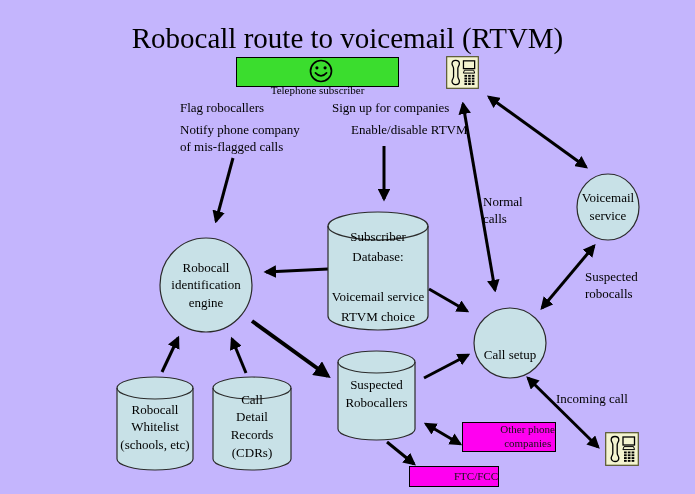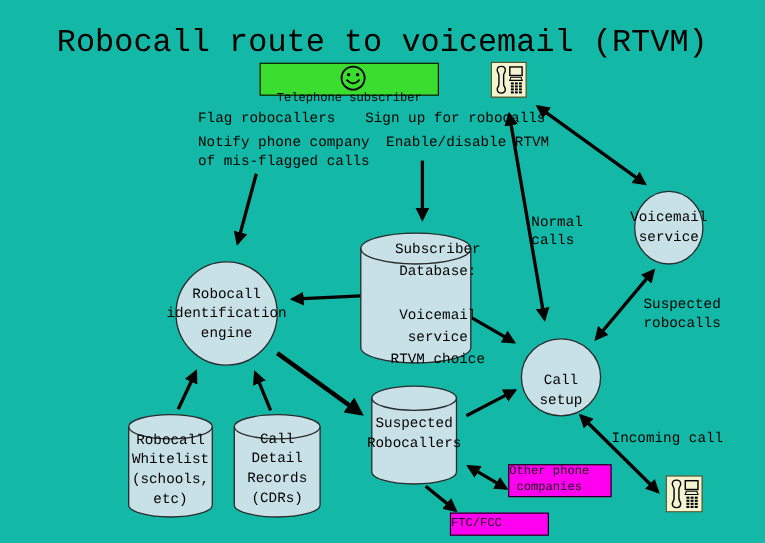--- a/index.html
+++ b/index.html
@@ -5,22 +5,22 @@
   :root{
     --node-fill:#c8e1e7;
     --node-stroke:#2b2b2b;
     --green-box:#3bdd2e;
     --magenta-box:#ff00f0;
     --phone-bg:#f4f4d0;
     --arrow:#000000;
   }
   html,body{margin:0;padding:0;background:#fff;}
   #stage{
-    position:relative;width:695px;height:494px;background:#14b8a6;
-    font-family:Liberation Mono, monospace;color:#000;
+    position:relative;width:695px;height:494px;background:#c4b5fd;
+    font-family:Liberation Serif, serif;color:#000;
     overflow:hidden;
   }
   #diagram-svg{position:absolute;left:0;top:0;}
   .title{
     position:absolute;left:0;top:22px;width:695px;text-align:center;
     font-size:29px;letter-spacing:0;color:#000;
   }
   .lbl{
     position:absolute;font-size:13px;line-height:1.32;white-space:pre-line;color:#000;
   }
@@ -32,21 +32,21 @@
   .tall{line-height:1.55;}
   .subscriber-box{
     position:absolute;left:236px;top:57px;width:161px;height:28px;
     background:var(--green-box,#3bdd2e);border:1.5px solid #000;
     display:flex;align-items:center;flex-direction:column;
   }
   .subscriber-box .smiley{margin-left:7px;flex:0 0 auto;}
   .subscriber-box .s-label{flex:1;text-align:center;font-size:11px;}
   .m-box{
     position:absolute;background:var(--magenta-box,#ff00f0);border:1.5px solid #000;
-    display:flex;align-items:center;justify-content:flex-start;text-align:center;
+    display:flex;align-items:center;justify-content:flex-end;text-align:center;
     font-size:11px;line-height:1.25;white-space:pre-line;color:#151515;
   }
   .other-phone{left:462px;top:422px;width:92px;height:28px;}
   .ftc{left:409px;top:466px;width:88px;height:19px;}
   .phone{position:absolute;}
   .phone-top{left:446px;top:56px;}
   .phone-bottom{left:605px;top:432px;}
 </style>
 </head>
 <body>
@@ -148,21 +148,21 @@
         <rect x="26.6" y="22.3" width="2.7" height="1.9"></rect>
       <rect x="19" y="25.1" width="2.7" height="1.9"></rect>
         <rect x="22.8" y="25.1" width="2.7" height="1.9"></rect>
         <rect x="26.6" y="25.1" width="2.7" height="1.9"></rect>
       <rect x="19" y="27.9" width="2.7" height="1.9"></rect>
         <rect x="22.8" y="27.9" width="2.7" height="1.9"></rect>
         <rect x="26.6" y="27.9" width="2.7" height="1.9"></rect>
     </g>
   </svg>
 
-  <div class="node-text tall" style="left:330px;top:228px;width:96px;height:98px;padding-left:20px;">Subscriber
+  <div class="node-text tall" style="left:330px;top:228px;width:96px;height:98px;">Subscriber
 Database:
 
 Voicemail service
 RTVM choice</div>
   <div class="node-text" style="left:160px;top:239px;width:92px;height:92px;">Robocall
 identification
 engine</div>
   <div class="node-text" style="left:577px;top:174px;width:62px;height:66px;">Voicemail
 service</div>
   <div class="node-text" style="left:474px;top:320px;width:72px;height:70px;">Call setup</div>
@@ -180,21 +180,21 @@
     <span>Other phone
 companies</span>
   </div>
   <div class="m-box ftc">
     <span>FTC/FCC</span>
   </div>
 
   <div class="lbl" style="left:180px;top:99px;">Flag robocallers</div>
   <div class="lbl" style="left:180px;top:121px;">Notify phone company
 of mis-flagged calls</div>
-  <div class="lbl" style="left:332px;top:99px;">Sign up for robocalls</div>
+  <div class="lbl" style="left:332px;top:99px;">Sign up for companies</div>
   <div class="lbl" style="left:332px;top:121px;margin-left:19px;">Enable/disable RTVM</div>
   <div class="lbl" style="left:483px;top:193px;">Normal
 calls</div>
   <div class="lbl" style="left:585px;top:268px;">Suspected
 robocalls</div>
   <div class="lbl" style="left:556px;top:390px;">Incoming call</div>
 
 </div>
 
 </body></html>

